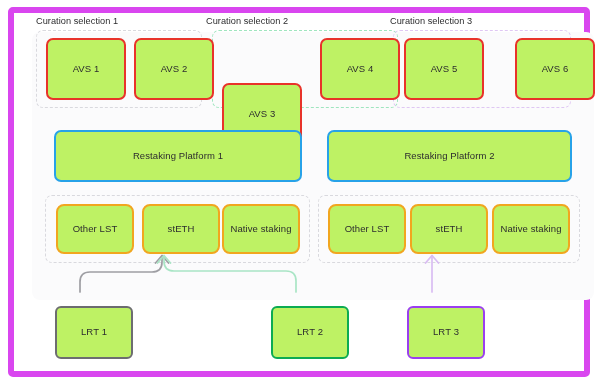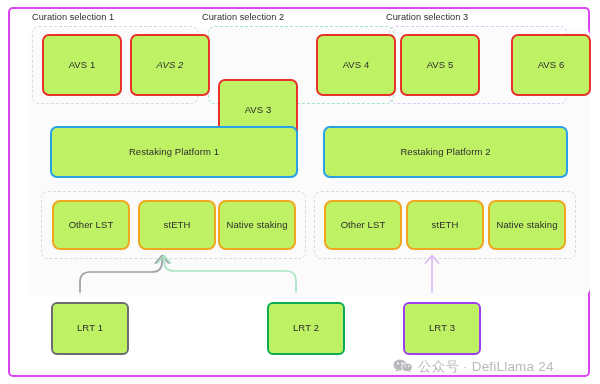--- a/index.html
+++ b/index.html
@@ -22,21 +22,21 @@
   }
 
   
   .card {
     position: absolute;
     left: 8px;
     top: 7px;
     width: 582px;
     height: 370px;
     background: #ffffff;
-    border: 2px solid #d946ef;
+    border: 6px solid #d946ef;
     border-radius: 5px;
     box-sizing: border-box;
   }
 
   
   .panel {
     position: absolute;
     left: 18px;
     top: 19px;
     width: 562px;
@@ -126,21 +126,21 @@
 
     <div class="caption" style="left:22px; top:3px;">Curation selection 1</div>
     <div class="caption" style="left:192px; top:3px;">Curation selection 2</div>
     <div class="caption" style="left:376px; top:3px;">Curation selection 3</div>
 
     <div class="frame gray" style="left:22px;  top:17px; width:166px; height:78px;"></div>
     <div class="frame green" style="left:198px; top:17px; width:186px; height:78px;"></div>
     <div class="frame purple" style="left:379px; top:17px; width:178px; height:78px;"></div>
 
     <div class="node avs" style="left:32px;  top:25px; width:80px; height:62px;">AVS 1</div>
-    <div class="node avs" style="left:120px; top:25px; width:80px; height:62px;font-style:italic;">AVS 2</div>
+    <div class="node avs" style="left:120px; top:25px; width:80px; height:62px;">AVS 2</div>
     <div class="node avs" style="left:208px; top:25px; width:80px; height:62px;margin-top:45px;">AVS 3</div>
     <div class="node avs" style="left:306px; top:25px; width:80px; height:62px;">AVS 4</div>
     <div class="node avs" style="left:390px; top:25px; width:80px; height:62px;">AVS 5</div>
     <div class="node avs" style="left:477px; top:25px; width:80px; height:62px;margin-left:24px;">AVS 6</div>
 
     <div class="node platform" style="left:40px;  top:117px; width:248px; height:52px;">Restaking Platform 1</div>
     <div class="node platform" style="left:313px; top:117px; width:245px; height:52px;">Restaking Platform 2</div>
 
     <div class="frame gray" style="left:31px;  top:182px; width:265px; height:68px;"></div>
     <div class="frame gray" style="left:304px; top:182px; width:262px; height:68px;"></div>
@@ -150,35 +150,20 @@
     <div class="node lst" style="left:208px; top:191px; width:78px; height:50px;">Native staking</div>
 
     <div class="node lst" style="left:314px; top:191px; width:78px; height:50px;">Other LST</div>
     <div class="node lst" style="left:396px; top:191px; width:78px; height:50px;">stETH</div>
     <div class="node lst" style="left:478px; top:191px; width:78px; height:50px;">Native staking</div>
 
     <div class="node lrt-gray" style="left:41px;  top:293px; width:78px; height:53px;">LRT 1</div>
     <div class="node lrt-green" style="left:257px; top:293px; width:78px; height:53px;">LRT 2</div>
     <div class="node lrt-purple" style="left:393px; top:293px; width:78px; height:53px;">LRT 3</div>
 
-    <div class="watermark">
-      <span class="wechat-icon">
-        <svg width="20" height="14" viewBox="0 0 20 14">
-          <ellipse cx="7" cy="6" rx="6.6" ry="5.4" fill="#b9b9be"></ellipse>
-          <path d="M3.5 10.4 L2.2 13 L5.6 11.4 Z" fill="#b9b9be"></path>
-          <circle cx="5" cy="4.6" r="1" fill="#ffffff"></circle>
-          <circle cx="9.2" cy="4.6" r="1" fill="#ffffff"></circle>
-          <ellipse cx="14" cy="8.4" rx="5.3" ry="4.4" fill="#b9b9be" stroke="#ffffff" stroke-width="0.9"></ellipse>
-          <path d="M17 11.8 L18.2 13.8 L15.4 12.6 Z" fill="#b9b9be"></path>
-          <circle cx="12.4" cy="7.4" r="0.8" fill="#ffffff"></circle>
-          <circle cx="15.7" cy="7.4" r="0.8" fill="#ffffff"></circle>
-        </svg>
-      </span>
-      <span class="wm-text">公众号 · DefiLlama 24</span>
-    </div>
 
   </div>
 
   <svg id="arrows">
 
     <g>
       <path d="M 80 292 L 80 282 Q 80 272 90 272 L 152 272 Q 162 272 162 262 L 162 256" fill="none" stroke="#9e9ea3" stroke-width="1.7" stroke-linecap="round"></path>
       <path d="M 155.5 263 L 162 255.5 L 168.5 263" fill="none" stroke="#9e9ea3" stroke-width="1.7" stroke-linecap="round" stroke-linejoin="round"></path>
     </g>
 

